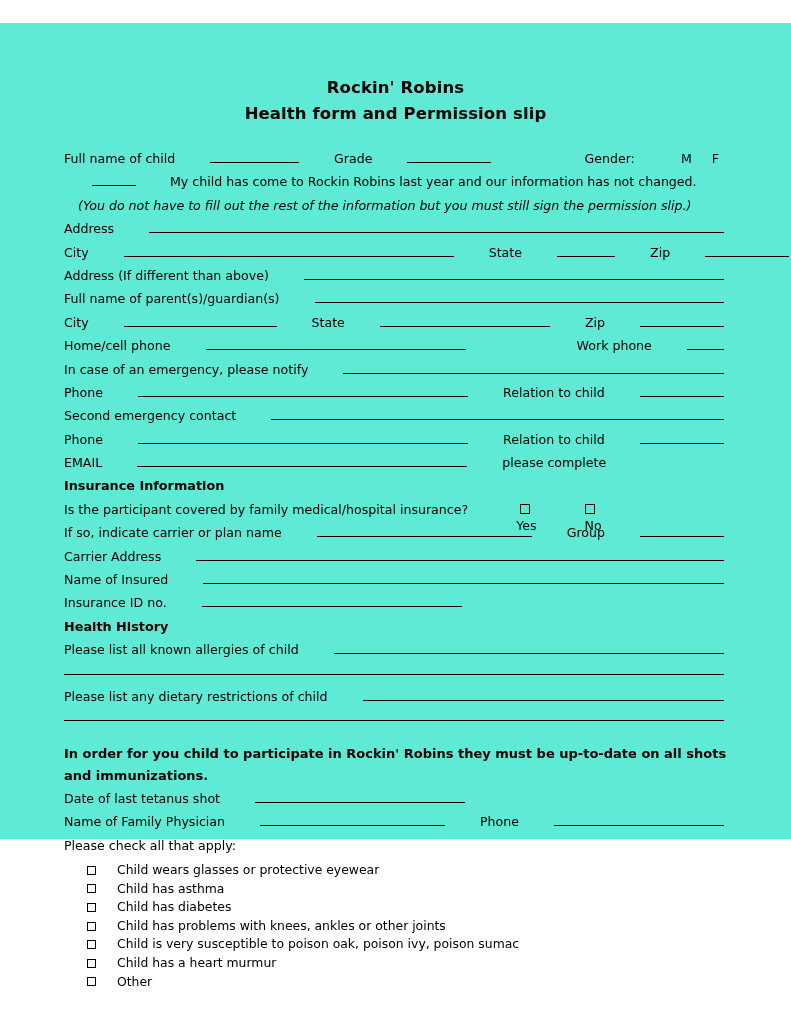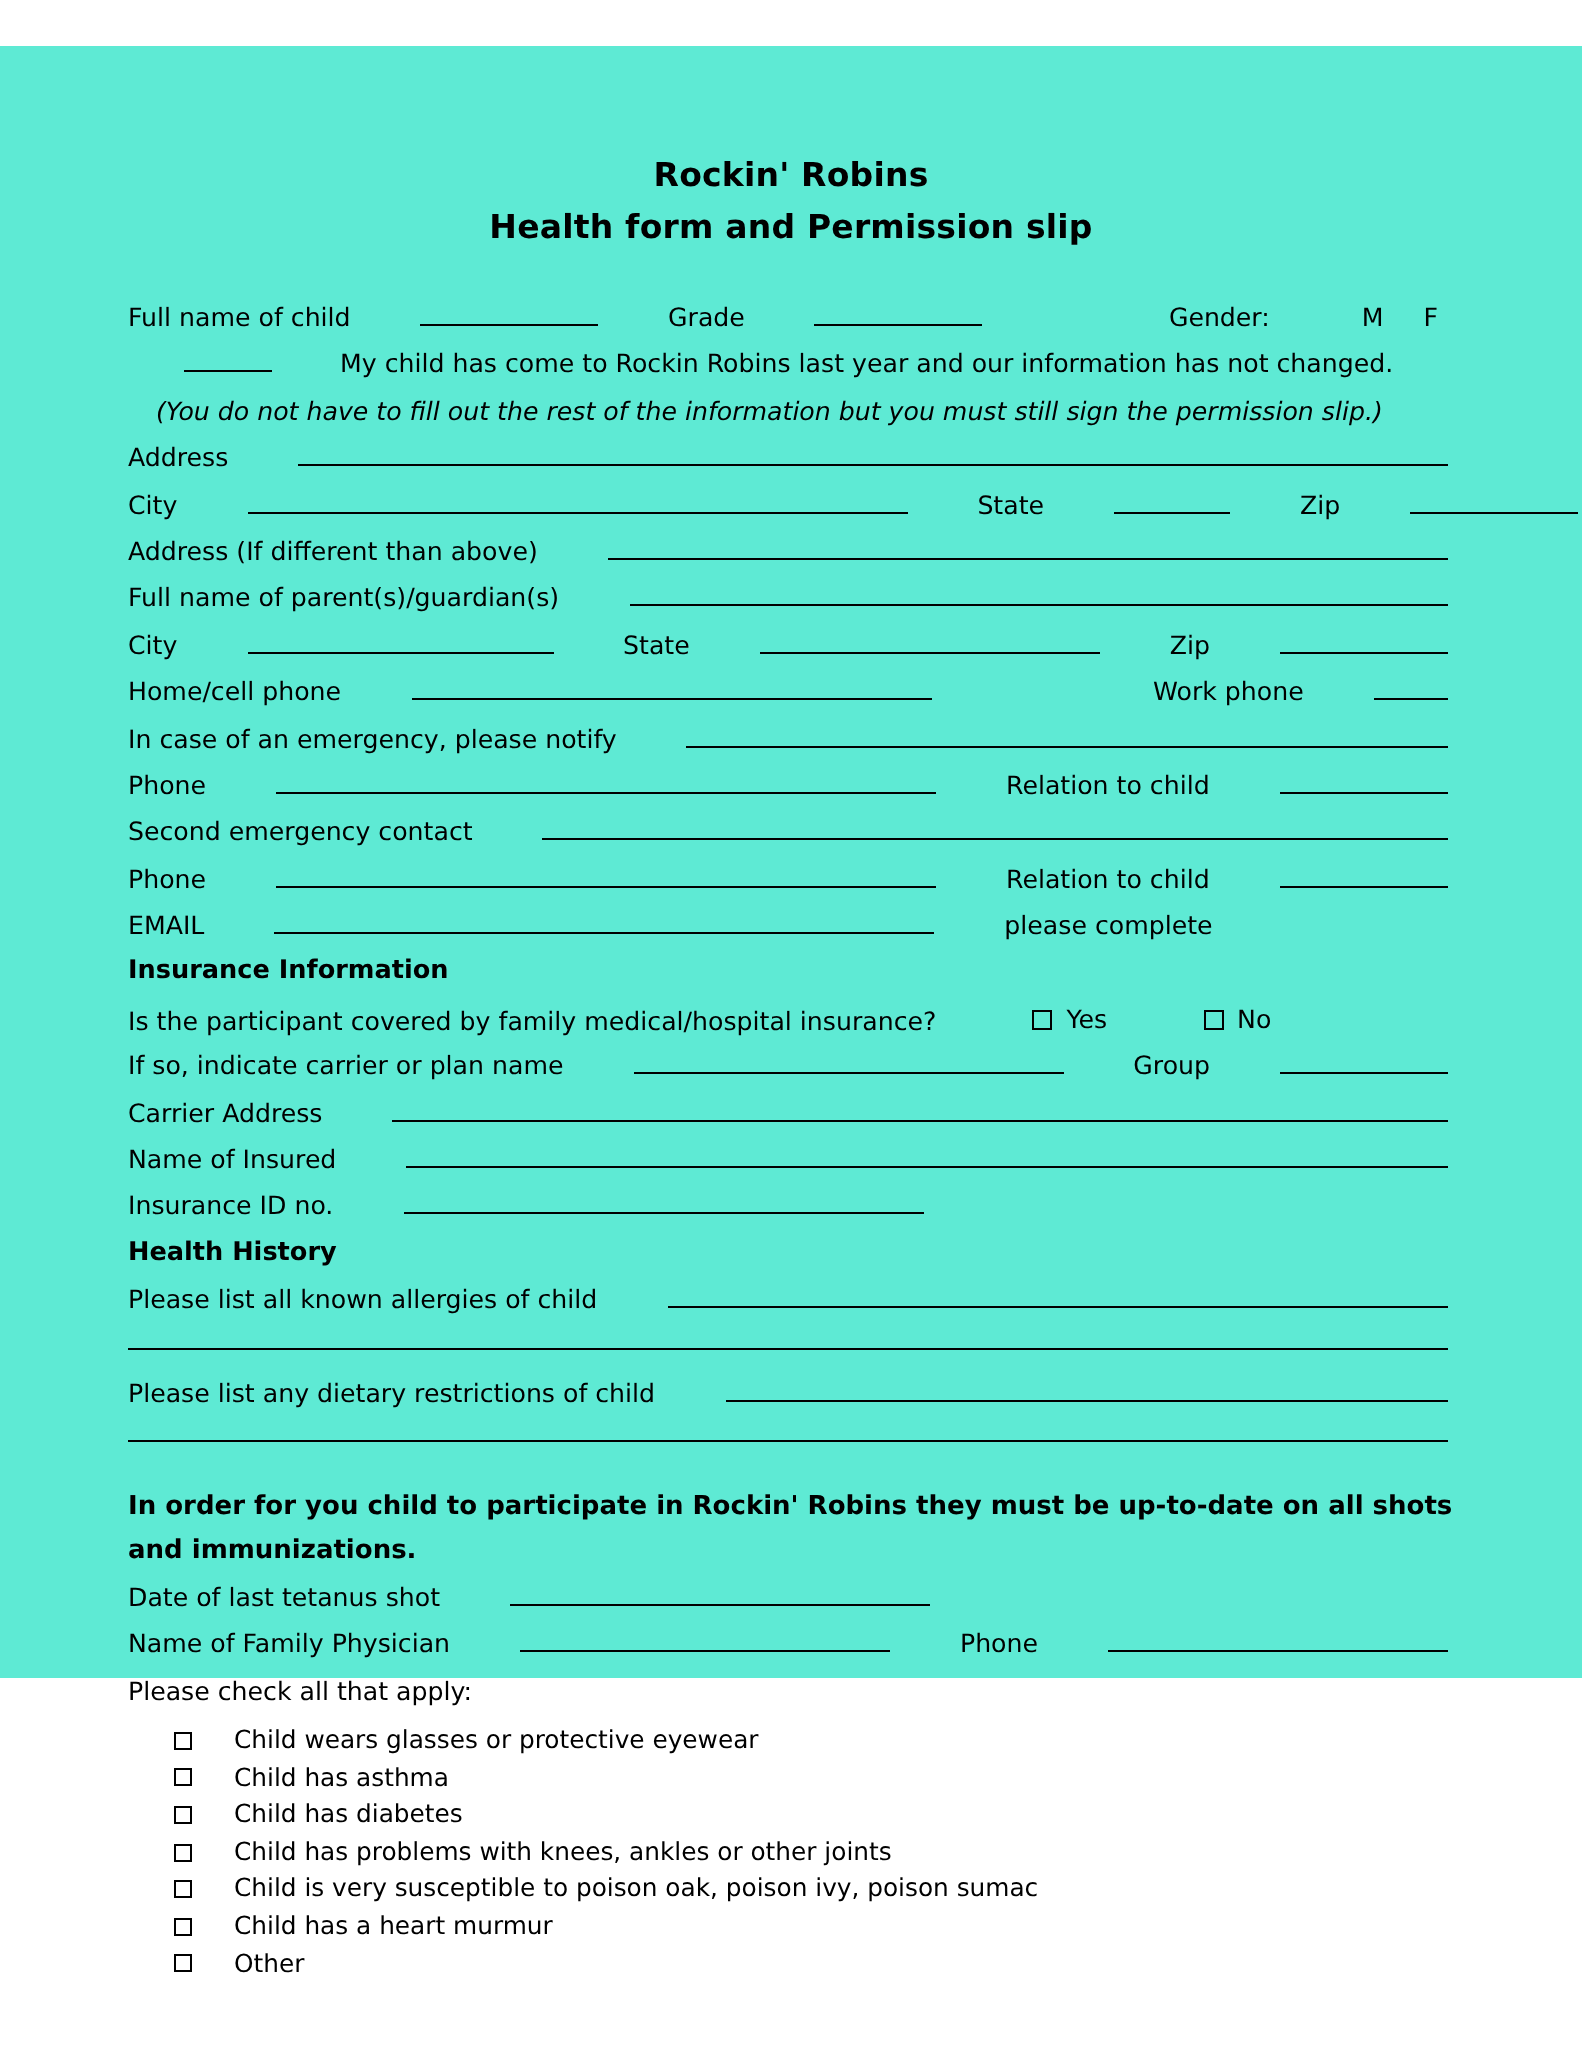--- a/index.html
+++ b/index.html
@@ -104,22 +104,23 @@
   }
   .check-item .sq {
     width: 7px;
     height: 7px;
     border: 1px solid #000;
     margin-right: 9px;
     flex: 0 0 auto;
   }
   .yesno {
     display: inline-flex;
-    align-items: center;
+    align-items: flex-end;
     margin-left: 16px;
+    flex-direction: column;
   }
   .yesno .sq {
     width: 8px; height: 8px;
     border: 1px solid #000;
     margin-right: 7px;
   }
   .gender-opts { margin-left: 14px; letter-spacing: 8px; }
 </style>
 </head>
 <body>

